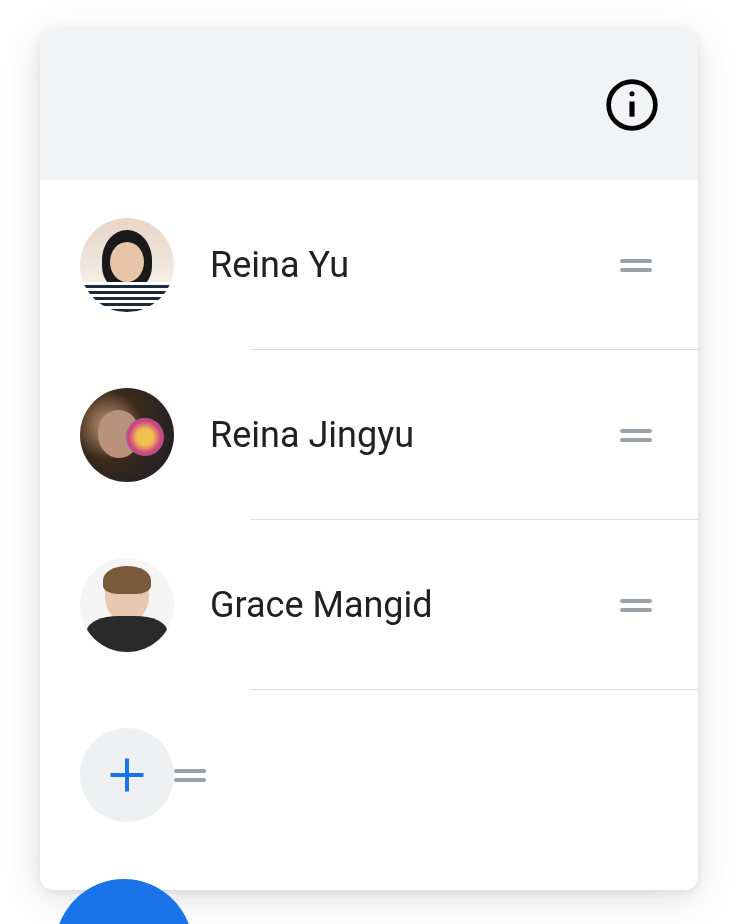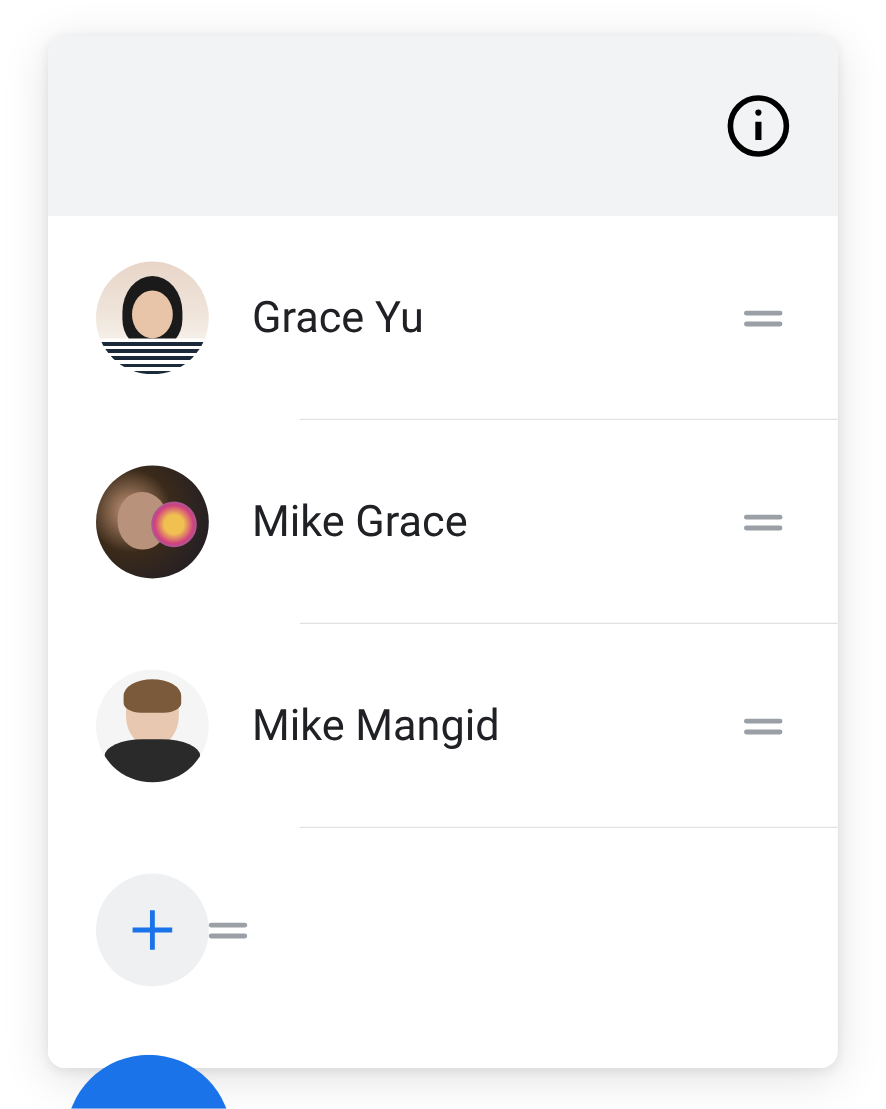--- a/index.html
+++ b/index.html
@@ -256,43 +256,43 @@
       </svg>
     </button>
   </div>
 
   <div class="list">
 
     <div class="list-item">
       <div class="avatar avatar-1">
         <div class="stripes"></div>
       </div>
-      <div class="item-label">Grace Yu</div>
+      <div class="item-label">Reina Yu</div>
       <div class="drag-handle">
         <div class="drag-line"></div>
         <div class="drag-line"></div>
       </div>
       <div class="divider"></div>
     </div>
 
     <div class="list-item">
       <div class="avatar avatar-2"></div>
-      <div class="item-label">Mike Grace</div>
+      <div class="item-label">Reina Jingyu</div>
       <div class="drag-handle">
         <div class="drag-line"></div>
         <div class="drag-line"></div>
       </div>
       <div class="divider"></div>
     </div>
 
     <div class="list-item">
       <div class="avatar avatar-3">
         <div class="collar"></div>
       </div>
-      <div class="item-label">Mike Mangid</div>
+      <div class="item-label">Grace Mangid</div>
       <div class="drag-handle">
         <div class="drag-line"></div>
         <div class="drag-line"></div>
       </div>
       <div class="divider"></div>
     </div>
 
     <div class="list-item">
       <div class="avatar add-avatar">
         <svg width="44" height="44" viewBox="0 0 24 24" stroke="#1a73e8" stroke-width="2.2" stroke-linecap="butt">

